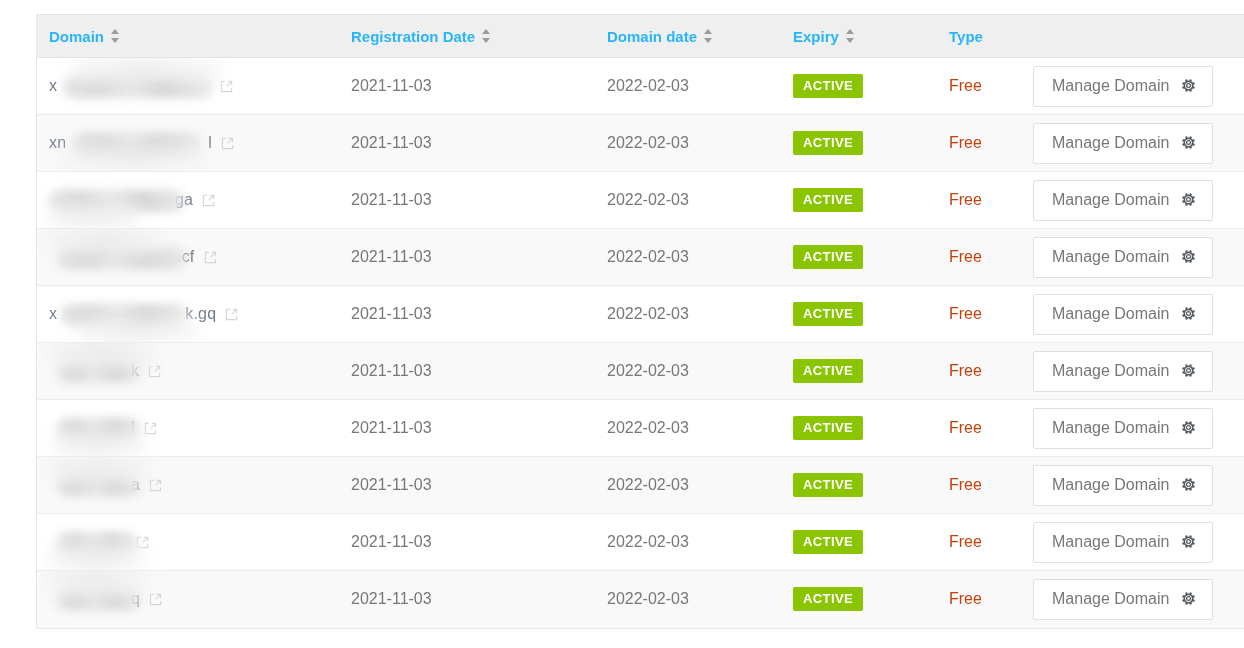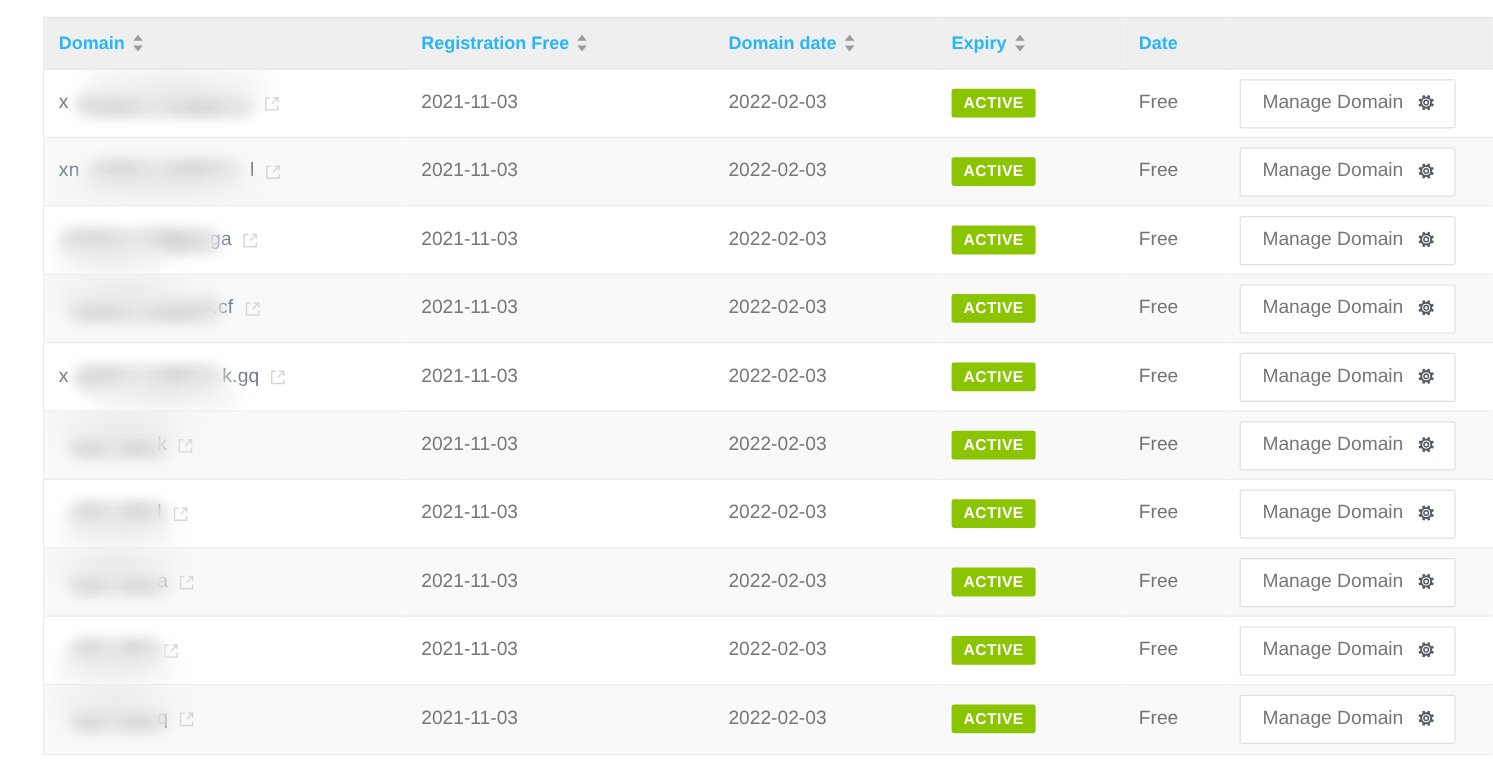--- a/index.html
+++ b/index.html
@@ -166,21 +166,21 @@
     color: #777777;
     font-size: 16px;
     font-family: "Liberation Sans", sans-serif;
     padding: 10px 16px 11px 18px;
     cursor: pointer;
     white-space: nowrap;
   }
   .gear-icon { display: inline-block; width: 15px; height: 15px; flex: 0 0 auto; }
   .gear-icon svg { display: block; }
 
-  .type-cell { color: #737373; }
+  .type-cell { color: #c2410c; }
   .date-cell { color: #777777; }
 </style>
 </head>
 <body>
 
 <div id="domains-panel">
   <table class="domains-table">
     <colgroup>
       <col class="col-domain">
         <col class="col-reg">
@@ -193,39 +193,39 @@
     <thead>
       <tr>
         <th>
           <span class="th-inner">
             <span>Domain</span>
             <span class="sort-icon"></span>
           </span>
         </th>
         <th>
           <span class="th-inner">
-            <span>Registration Free</span>
+            <span>Registration Date</span>
             <span class="sort-icon"></span>
           </span>
         </th>
         <th>
           <span class="th-inner">
             <span>Domain date</span>
             <span class="sort-icon"></span>
           </span>
         </th>
         <th>
           <span class="th-inner">
             <span>Expiry</span>
             <span class="sort-icon"></span>
           </span>
         </th>
         <th>
           <span class="th-inner">
-            <span>Date</span>
+            <span>Type</span>
           </span>
         </th>
         <th></th>
       </tr>
     </thead>
 
     <tbody id="table-body">
         <tr>
           <td class="domain-cell"><span class="domain-wrap">
               <span class="domain-name"><span>x</span><span style="display: inline-block; width: 154px;"></span><span></span></span>

